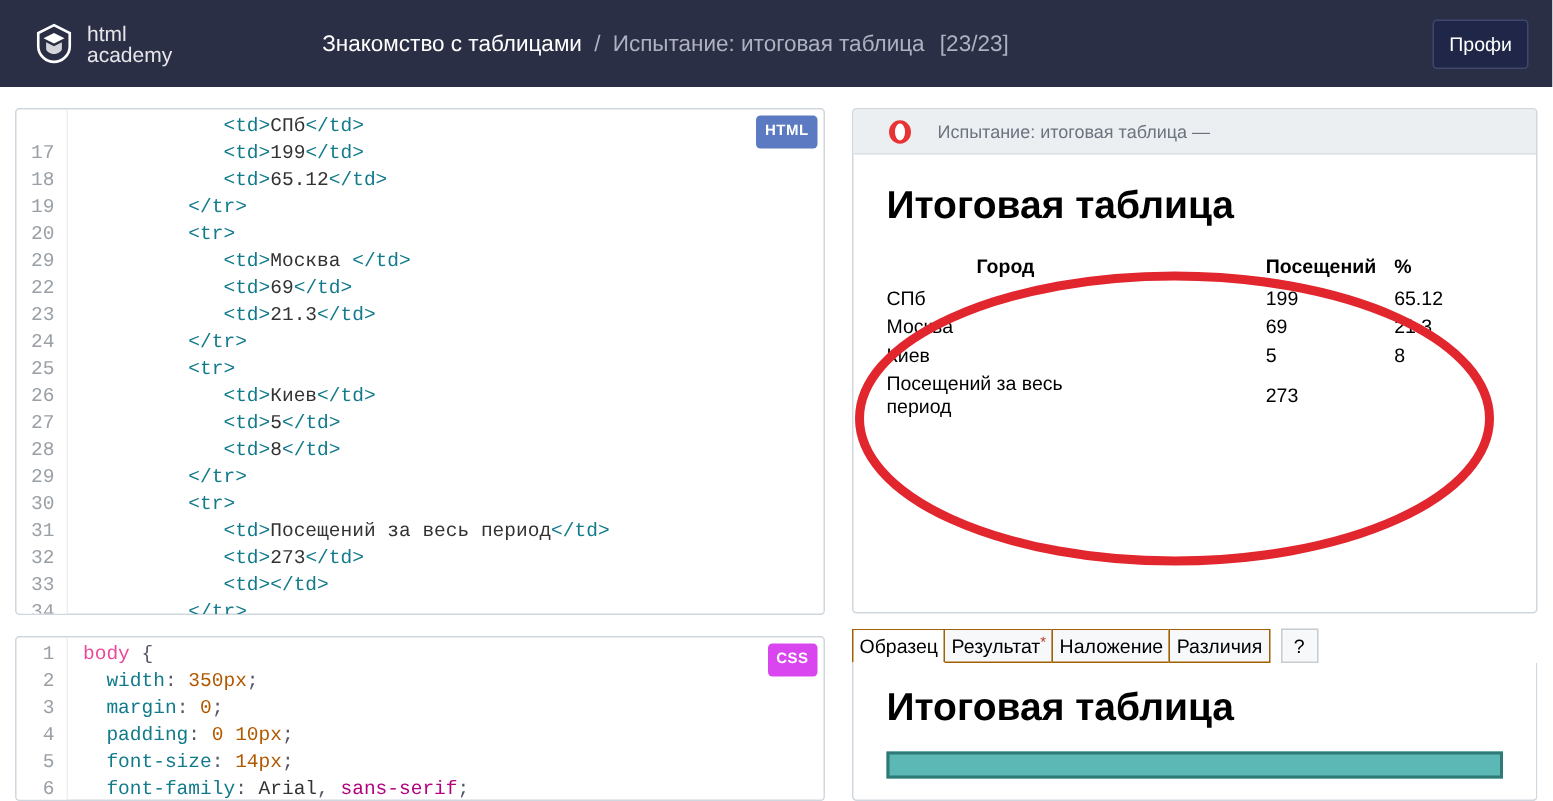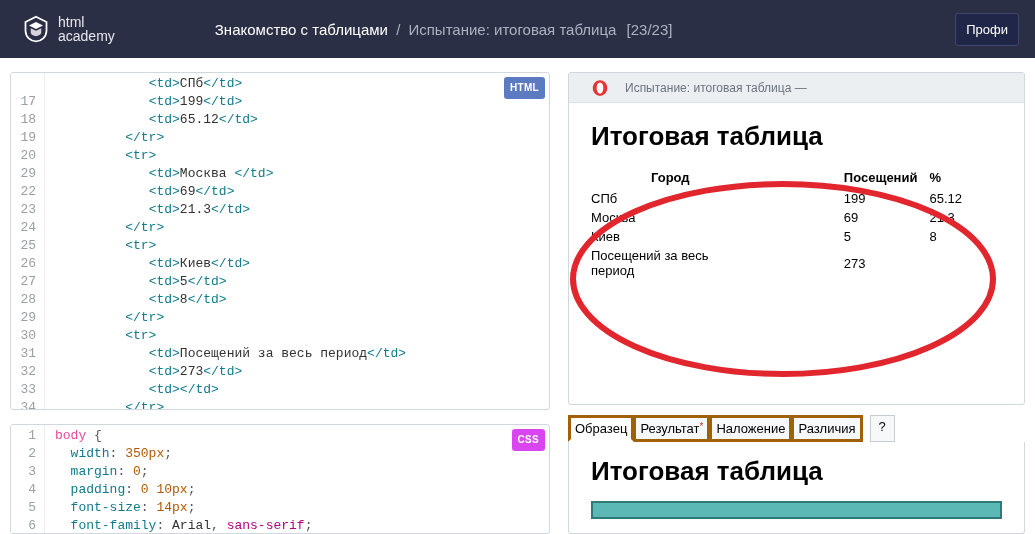--- a/index.html
+++ b/index.html
@@ -145,21 +145,21 @@
     pointer-events: none;
   }
 
   .tabset {
     display: flex;
     gap: 0;
     font-size: 13px;
     padding: 0;
   }
   .tabset .tab {
-    border: 3px solid #a16207;
+    border: 1px solid #a16207;
     background: #f7f8f9;
     padding: 3px 4px;
     margin-right: -1px;
     cursor: pointer;
     position: relative;
   }
   .tabset .tab.active {
     background: #fff;
     border-bottom-color: #fff;
     z-index: 2;

